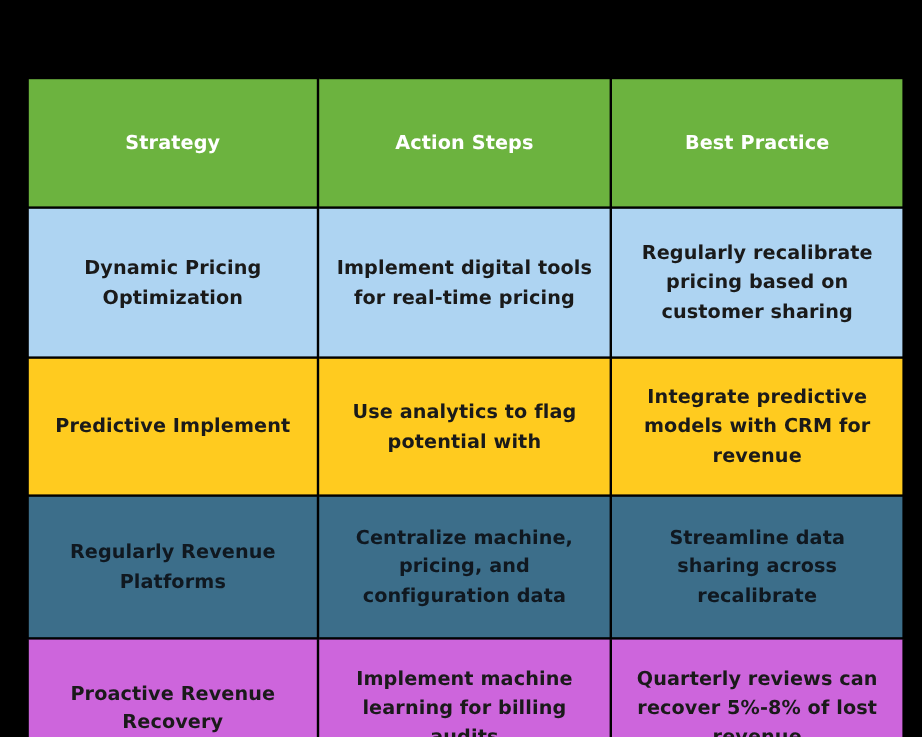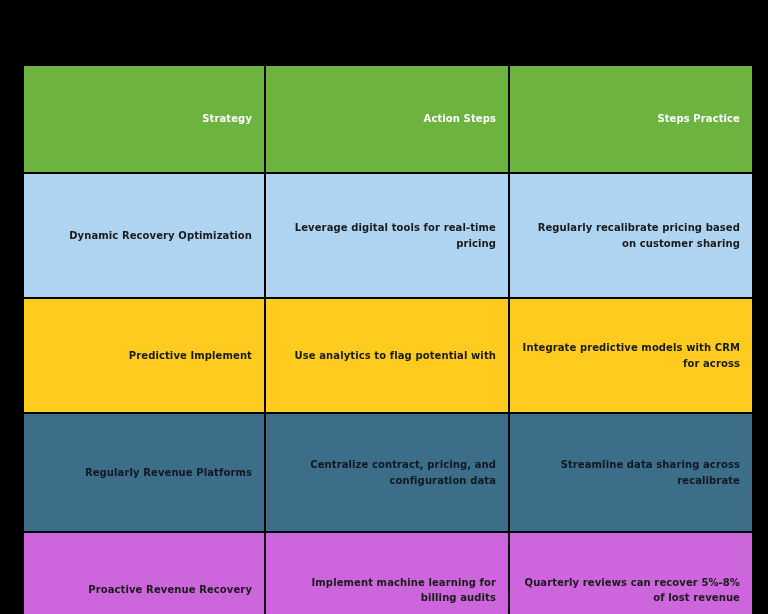--- a/index.html
+++ b/index.html
@@ -27,24 +27,24 @@
     table-layout: fixed;
   }
   table.strategy-table col.c1 { width: 242px; }
   table.strategy-table col.c2 { width: 244px; }
   table.strategy-table col.c3 { width: 244px; }
 
   table.strategy-table th,
   table.strategy-table td {
     border: 2px solid #000000;
     vertical-align: middle;
-    text-align: right;
+    text-align: center;
     padding: 10px 12px;
     font-weight: bold;
-    font-size: 10px;
+    font-size: 16px;
     line-height: 1.52;
     letter-spacing: 0.1px;
   }
 
   
   thead tr th {
     background: #6cb33f;
     color: #ffffff;
     font-size: 17px;
     height: 86px;
@@ -78,37 +78,37 @@
   <table class="strategy-table">
     <colgroup>
       <col class="c1">
       <col class="c2">
       <col class="c3">
     </colgroup>
     <thead>
       <tr>
         <th>Strategy</th>
         <th>Action Steps</th>
-        <th>Steps Practice</th>
+        <th>Best Practice</th>
       </tr>
     </thead>
     <tbody>
       <tr class="row-blue">
-        <td>Dynamic Recovery Optimization</td>
-        <td>Leverage digital tools for real-time pricing</td>
+        <td>Dynamic Pricing Optimization</td>
+        <td>Implement digital tools for real-time pricing</td>
         <td>Regularly recalibrate pricing based on customer sharing</td>
       </tr>
       <tr class="row-yellow">
         <td>Predictive Implement</td>
         <td>Use analytics to flag potential with</td>
-        <td>Integrate predictive models with CRM for across</td>
+        <td>Integrate predictive models with CRM for revenue</td>
       </tr>
       <tr class="row-teal">
         <td>Regularly Revenue Platforms</td>
-        <td>Centralize contract, pricing, and configuration data</td>
+        <td>Centralize machine, pricing, and configuration data</td>
         <td>Streamline data sharing across recalibrate</td>
       </tr>
       <tr class="row-purple">
         <td>Proactive Revenue Recovery</td>
         <td>Implement machine learning for billing audits</td>
         <td>Quarterly reviews can recover 5%-8% of lost revenue</td>
       </tr>
     </tbody>
   </table>
 </div>

